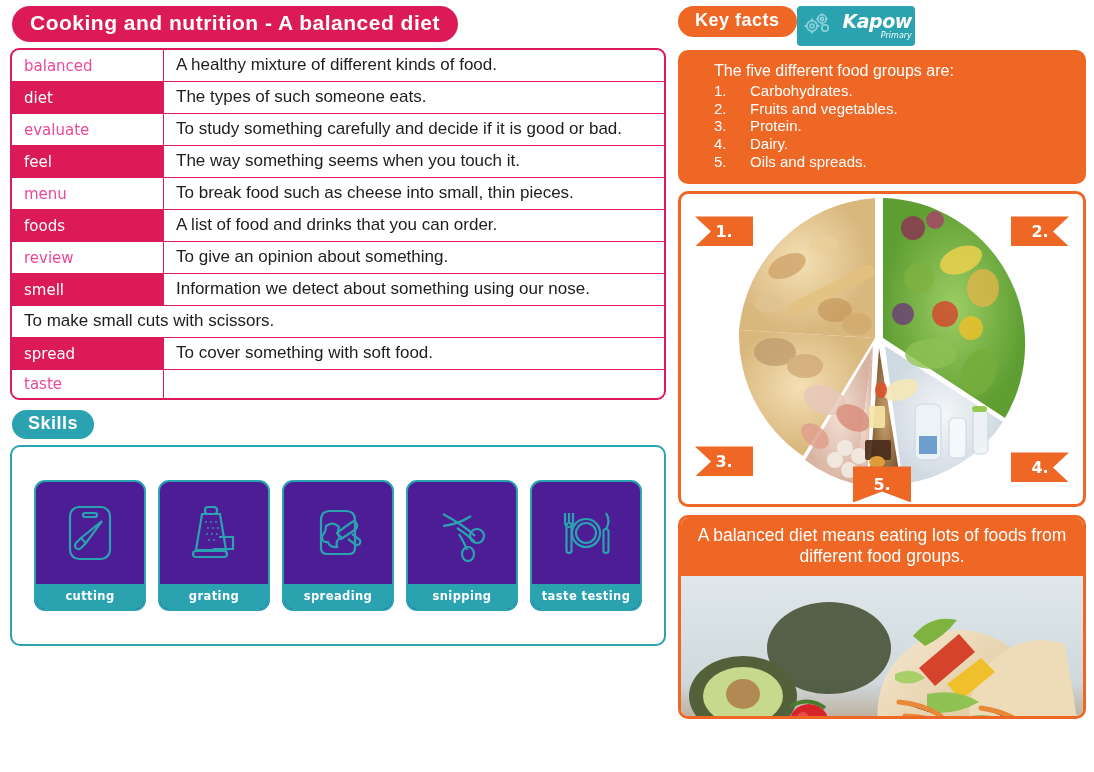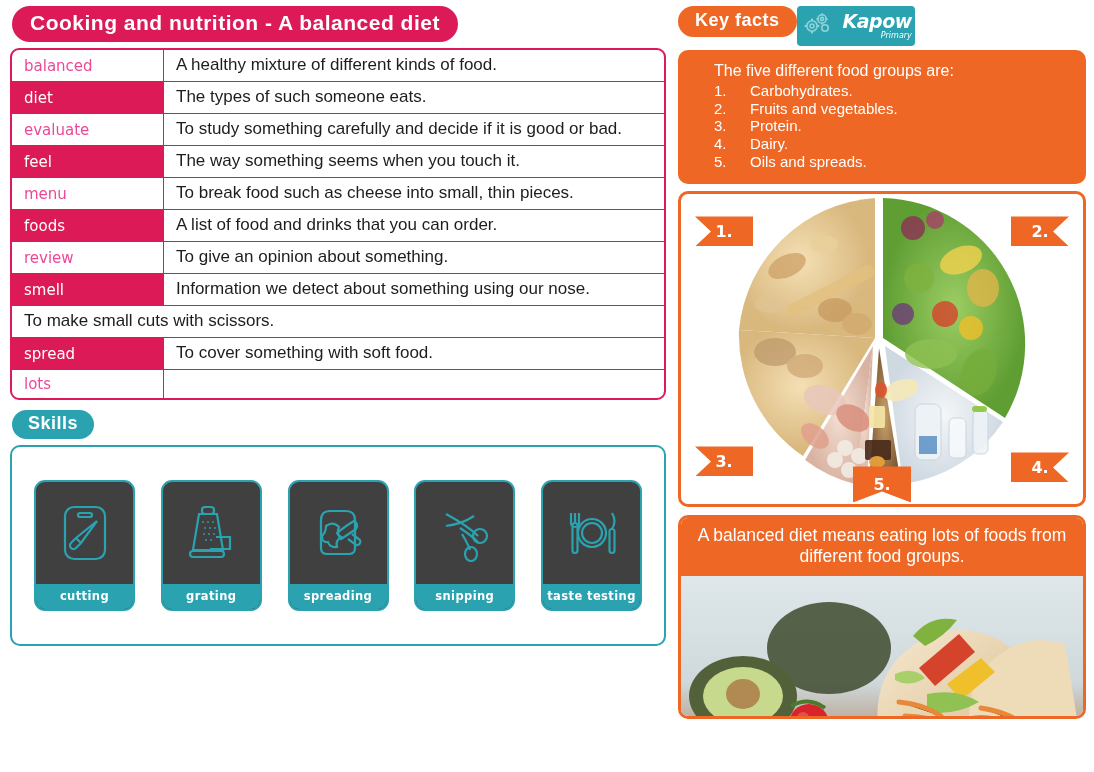--- a/index.html
+++ b/index.html
@@ -97,29 +97,29 @@
     height: 201px;
     box-sizing: border-box;
     border: 2px solid #2AA2B0;
     border-radius: 10px;
     display: flex;
     align-items: center;
     justify-content: space-between;
     padding: 0 22px;
   }
   .skill-card {
-    width: 101px;
+    width: 112px;
     height: 131px;
     box-sizing: border-box;
     border: 2px solid #2AA2B0;
     border-radius: 11px;
     overflow: hidden;
     display: flex;
     flex-direction: column;
-    background: #404040;
+    background: #4c1d95;
   }
   .skill-icon-wrap {
     flex: 1 1 auto;
     display: flex;
     align-items: center;
     justify-content: center;
   }
   .skill-label {
     background: #2AA2B0;
     color: #ffffff;
@@ -293,21 +293,21 @@
         <div class="vdef">Information we detect about something using our nose.</div>
       </div>
       <div class="vrow">
         <div class="vdef">To make small cuts with scissors.</div>
       </div>
       <div class="vrow alt">
         <div class="vterm">spread</div>
         <div class="vdef">To cover something with soft food.</div>
       </div>
       <div class="vrow">
-        <div class="vterm">lots</div>
+        <div class="vterm">taste</div>
       </div>
     </div>
 
   <div class="pill pill-teal" id="skills-pill">Skills</div>
 
   <div id="skills-box">
       <div class="skill-card">
         <div class="skill-icon-wrap">
           <svg width="52" height="60" viewBox="0 0 52 60" fill="none" stroke="#2AA2B0" stroke-width="2.2">
             <rect x="6" y="4" width="40" height="52" rx="9"></rect>

